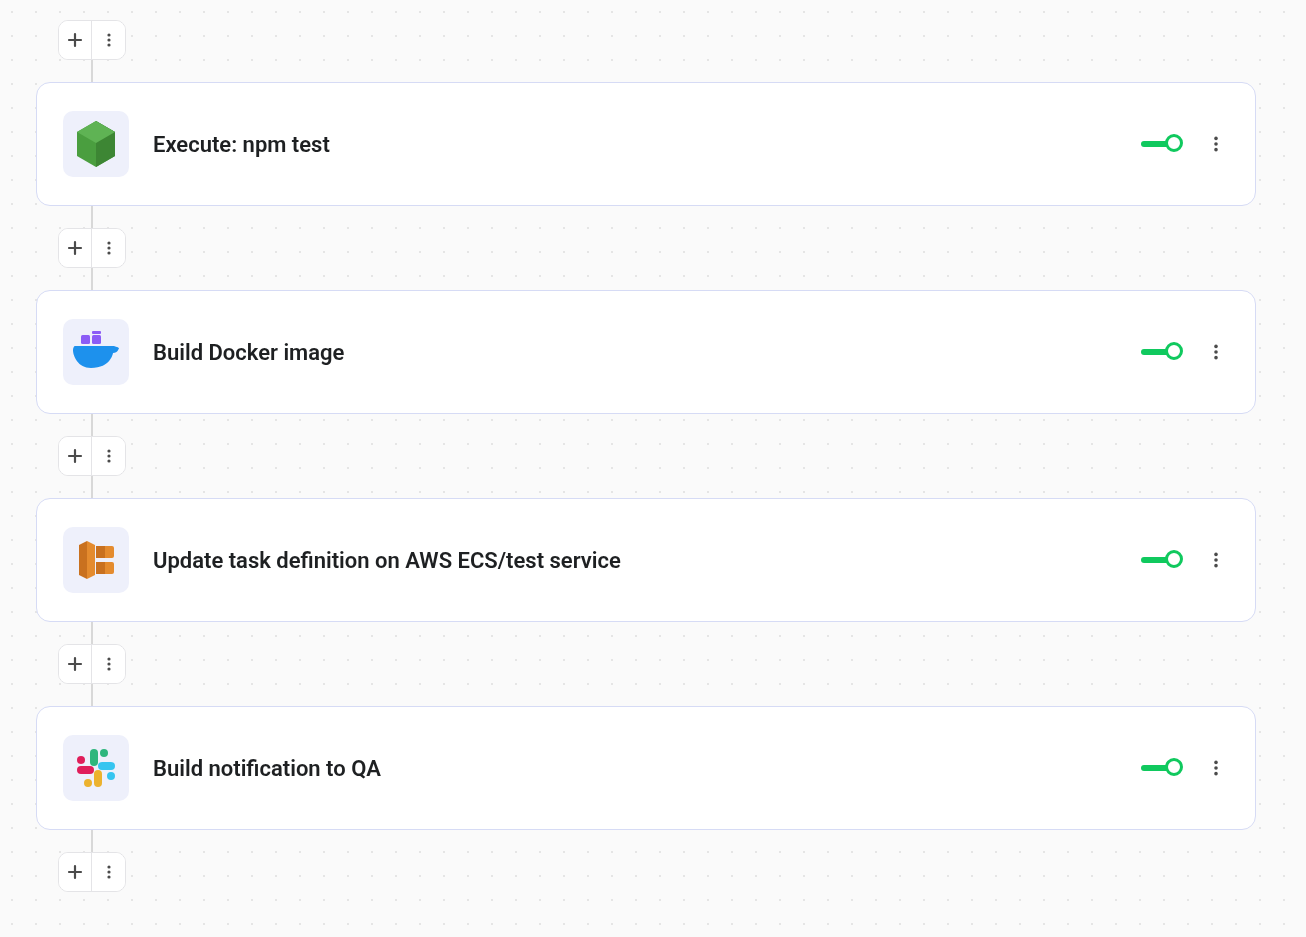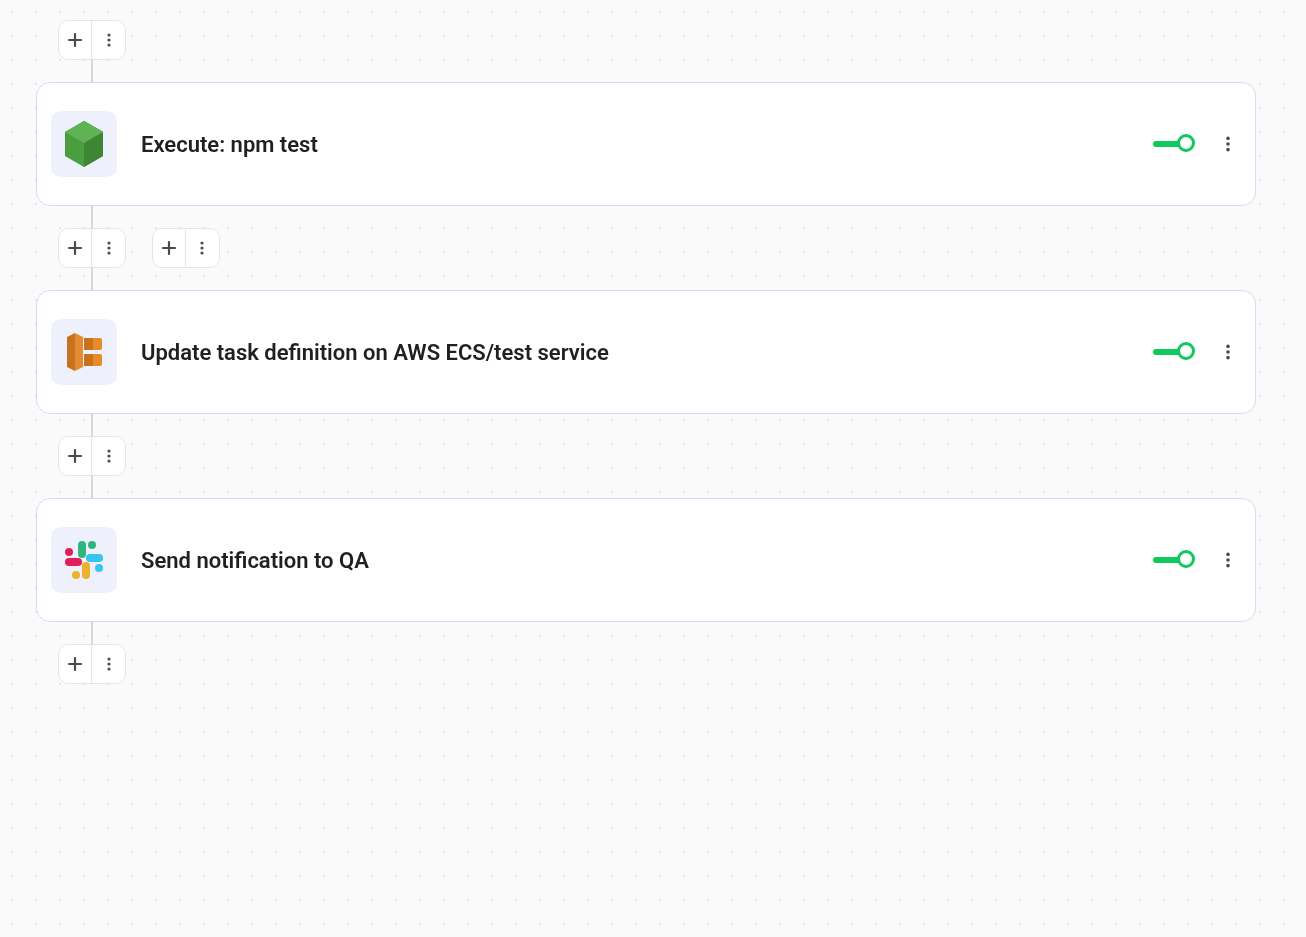--- a/index.html
+++ b/index.html
@@ -49,21 +49,21 @@
       cursor: pointer;
       color: #4b4b4b;
     }
     .add-btn { border-right: 1px solid #e4e4e7; }
     .step-card {
       display: flex;
       align-items: center;
       background: #fff;
       border: 1px solid #d6dbf5;
       border-radius: 14px;
-      padding: 28px 14px;
+      padding: 28px 26px;
       margin: 22px 0 22px 0;
       position: relative;
       z-index: 1;
     }
     .step-icon-box {
       width: 66px;
       height: 66px;
       background: #eef0fb;
       border-radius: 10px;
       display: flex;
@@ -168,20 +168,42 @@
     <button class="add-more-btn">
       <svg width="16" height="16" viewBox="0 0 16 16">
           <circle cx="8" cy="3" r="1.6" fill="currentColor"></circle>
           <circle cx="8" cy="8" r="1.6" fill="currentColor"></circle>
           <circle cx="8" cy="13" r="1.6" fill="currentColor"></circle>
         </svg>
     </button>
   </div>
 
   
+  <div class="step-card">
+    <div class="step-icon-box">
+      <svg width="50" height="42" viewBox="0 0 50 42">
+        <rect x="10" y="4" width="9" height="9" rx="1.5" fill="#8b5cf6"></rect>
+        <rect x="21" y="4" width="9" height="9" rx="1.5" fill="#8b5cf6"></rect>
+        <rect x="21" y="0" width="9" height="3" rx="1" fill="#8b5cf6"></rect>
+        <path d="M4 15 h37 c4 0 7 2 7 2 s-1 5-6 5 c0 0-2 15-22 15 C7 37 2 25 2 19 C2 17 3 15 4 15 Z" fill="#1d91ed"></path>
+      </svg>
+    </div>
+    <div class="step-title">Build Docker image</div>
+    <div class="toggle">
+      <div class="toggle-track"></div>
+      <div class="toggle-knob"></div>
+    </div>
+    <button class="card-more">
+      <svg width="18" height="18" viewBox="0 0 16 16">
+          <circle cx="8" cy="3" r="1.6" fill="currentColor"></circle>
+          <circle cx="8" cy="8" r="1.6" fill="currentColor"></circle>
+          <circle cx="8" cy="13" r="1.6" fill="currentColor"></circle>
+        </svg>
+    </button>
+  </div>
 
   
   <div class="add-block">
     <button class="add-btn">
       <svg width="16" height="16" viewBox="0 0 16 16">
           <path d="M8 2v12M2 8h12" stroke="currentColor" stroke-width="2.2" stroke-linecap="round"></path>
         </svg>
     </button>
     <button class="add-more-btn">
       <svg width="16" height="16" viewBox="0 0 16 16">
@@ -241,21 +263,21 @@
         <rect x="16" y="3" width="8" height="17" rx="4" fill="#2eb67d"></rect>
         <circle cx="30" cy="7" r="4" fill="#2eb67d"></circle>
         <rect x="24" y="16" width="17" height="8" rx="4" fill="#36c5f0"></rect>
         <circle cx="37" cy="30" r="4" fill="#36c5f0"></circle>
         <rect x="20" y="24" width="8" height="17" rx="4" fill="#ecb22e"></rect>
         <circle cx="14" cy="37" r="4" fill="#ecb22e"></circle>
         <rect x="3" y="20" width="17" height="8" rx="4" fill="#e01e5a"></rect>
         <circle cx="7" cy="14" r="4" fill="#e01e5a"></circle>
       </svg>
     </div>
-    <div class="step-title">Send notification to QA</div>
+    <div class="step-title">Build notification to QA</div>
     <div class="toggle">
       <div class="toggle-track"></div>
       <div class="toggle-knob"></div>
     </div>
     <button class="card-more">
       <svg width="18" height="18" viewBox="0 0 16 16">
           <circle cx="8" cy="3" r="1.6" fill="currentColor"></circle>
           <circle cx="8" cy="8" r="1.6" fill="currentColor"></circle>
           <circle cx="8" cy="13" r="1.6" fill="currentColor"></circle>
         </svg>

